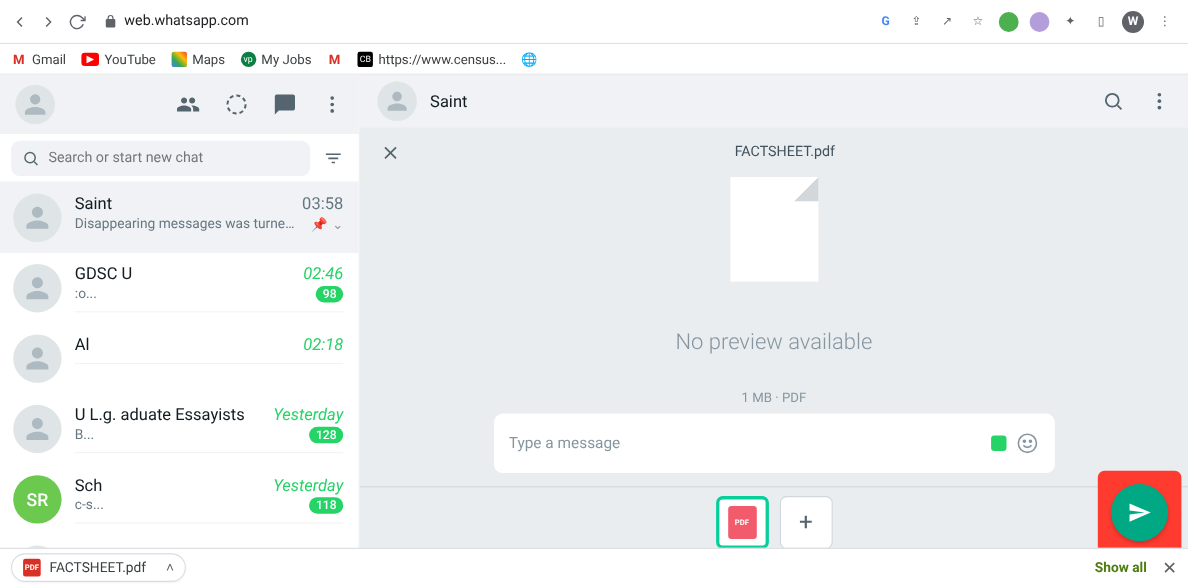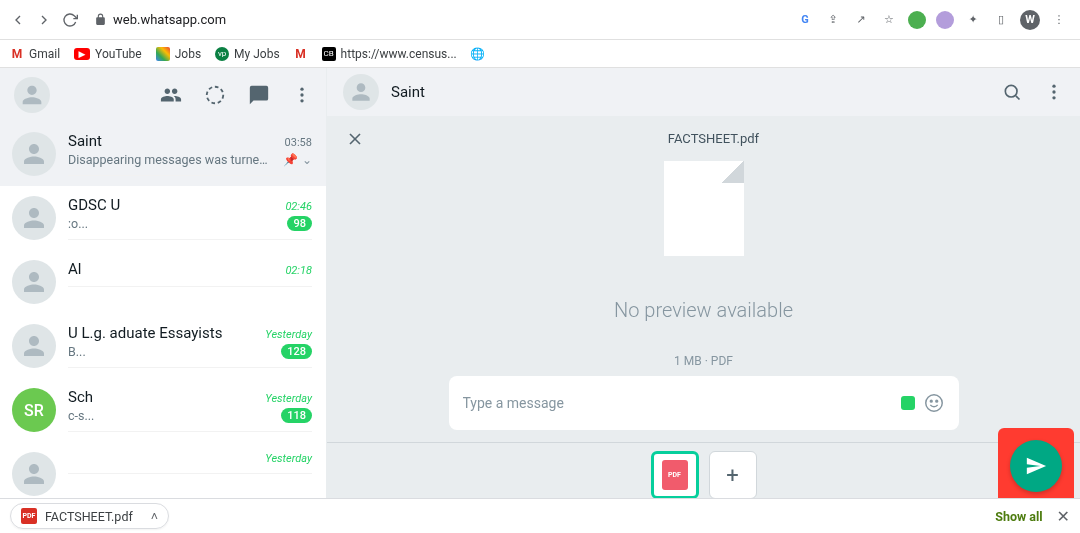--- a/index.html
+++ b/index.html
@@ -43,21 +43,21 @@
   .filter-icon { color:#54656f; cursor:pointer; padding:0 4px;}
 
   
   .chat-list { flex:1; overflow:hidden;}
   .chat-item { display:flex; align-items:flex-start; padding:10px 14px 10px 12px; cursor:pointer; position:relative;}
   .chat-item.active { background:#f0f2f5;}
   .chat-avatar { width:44px; height:44px; border-radius:50%; background:#dfe5e7; flex-shrink:0; display:flex; align-items:center; justify-content:center; color:#fff; font-weight:500; font-size:16px;}
   .chat-body { flex:1; margin-left:12px; min-width:0; border-bottom:1px solid #f2f2f2; padding-bottom:8px;}
   .chat-top { display:flex; justify-content:space-between; align-items:baseline;}
   .chat-name { font-size:15px; color:#111b21; font-weight:400; white-space:nowrap; overflow:hidden; text-overflow:ellipsis;}
-  .chat-time { font-size:11px; color:#667781;}
+  .chat-time { font-size:15px; color:#667781;}
   .chat-time.unread { color:#25d366;font-style:italic;}
   .chat-bottom { display:flex; justify-content:space-between; align-items:center; margin-top:2px;}
   .chat-preview { font-size:12.5px; color:#667781; white-space:nowrap; overflow:hidden; text-overflow:ellipsis; max-width:200px;}
   .chat-meta { display:flex; align-items:center; gap:4px;}
   .pin-icon { color:#8696a0; font-size:12px;}
   .chev-icon { color:#8696a0; font-size:12px;}
   .badge { background:#25d366; color:#fff; border-radius:10px; font-size:11px; padding:1px 6px; min-width:18px; text-align:center; font-weight:500;}
 
   
   .right-header { height:54px; background:#f0f2f5; display:flex; align-items:center; padding:0 16px;}
@@ -147,21 +147,21 @@
   <div class="bm-item">
       <span class="bm-icon bm-gmail">M</span>
       <span>Gmail</span>
     </div>
   <div class="bm-item">
       <span class="bm-icon bm-youtube">▶</span>
       <span>YouTube</span>
     </div>
   <div class="bm-item">
       <span class="bm-icon bm-maps"></span>
-      <span>Jobs</span>
+      <span>Maps</span>
     </div>
   <div class="bm-item">
       <span class="bm-icon bm-green">vp</span>
       <span>My Jobs</span>
     </div>
   <div class="bm-item">
       <span class="bm-icon bm-gmail">M</span>
     </div>
   <div class="bm-item">
       <span class="bm-icon bm-cb">CB</span>
@@ -198,20 +198,34 @@
             </svg>
           </span>
         <span class="hdr-icon">
             <svg width="20" height="20" viewBox="0 0 24 24" fill="currentColor">
               <circle cx="12" cy="5" r="2"></circle>
               <circle cx="12" cy="12" r="2"></circle>
               <circle cx="12" cy="19" r="2"></circle>
             </svg>
           </span>
       </div>
+    </div>
+    <div class="search-row">
+      <div class="search-box">
+        <svg width="16" height="16" viewBox="0 0 24 24" fill="none" stroke="#54656f" stroke-width="2">
+            <circle cx="11" cy="11" r="7"></circle>
+            <line x1="21" y1="21" x2="16.65" y2="16.65"></line>
+          </svg>
+        <input type="text" placeholder="Search or start new chat" style="">
+      </div>
+      <span class="filter-icon">
+          <svg width="18" height="18" viewBox="0 0 24 24" fill="#54656f">
+            <path d="M10 18h4v-2h-4v2zM3 6v2h18V6H3zm3 7h12v-2H6v2z"></path>
+          </svg>
+        </span>
     </div>
     <div class="chat-list" id="chat-list">
         <div class="chat-item active">
           <div class="chat-avatar">
             <svg width="30" height="30" viewBox="0 0 24 24" fill="#aebac1">
               <path d="M12 12c2.21 0 4-1.79 4-4s-1.79-4-4-4-4 1.79-4 4 1.79 4 4 4zm0 2c-2.67 0-8 1.34-8 4v2h16v-2c0-2.66-5.33-4-8-4z"></path>
             </svg>
           </div>
           <div class="chat-body">
             <div class="chat-top">

